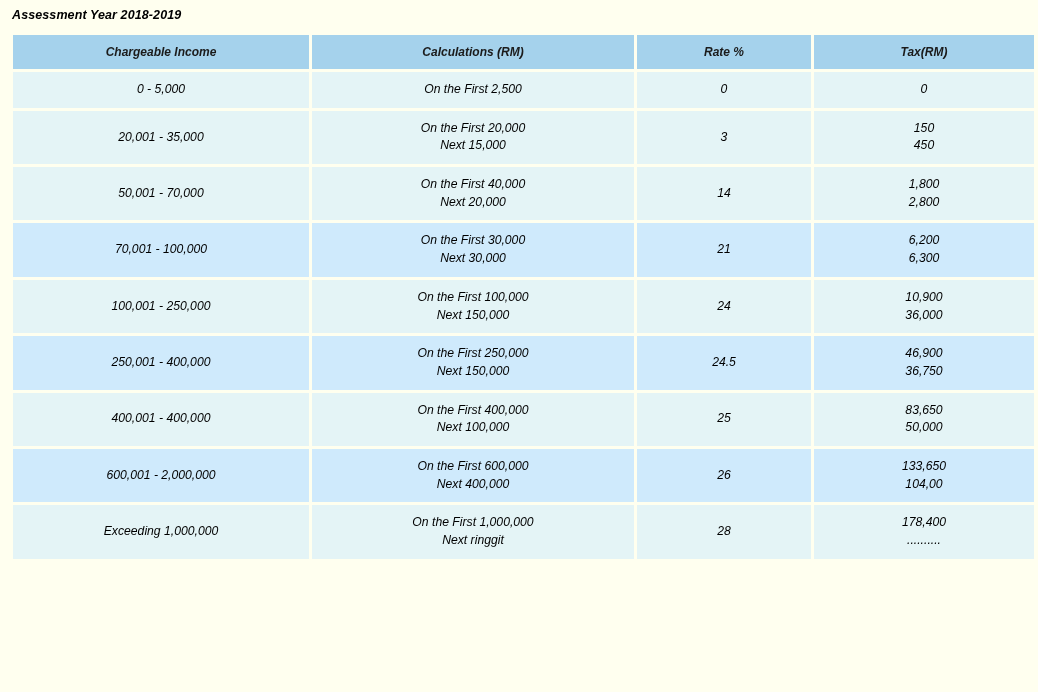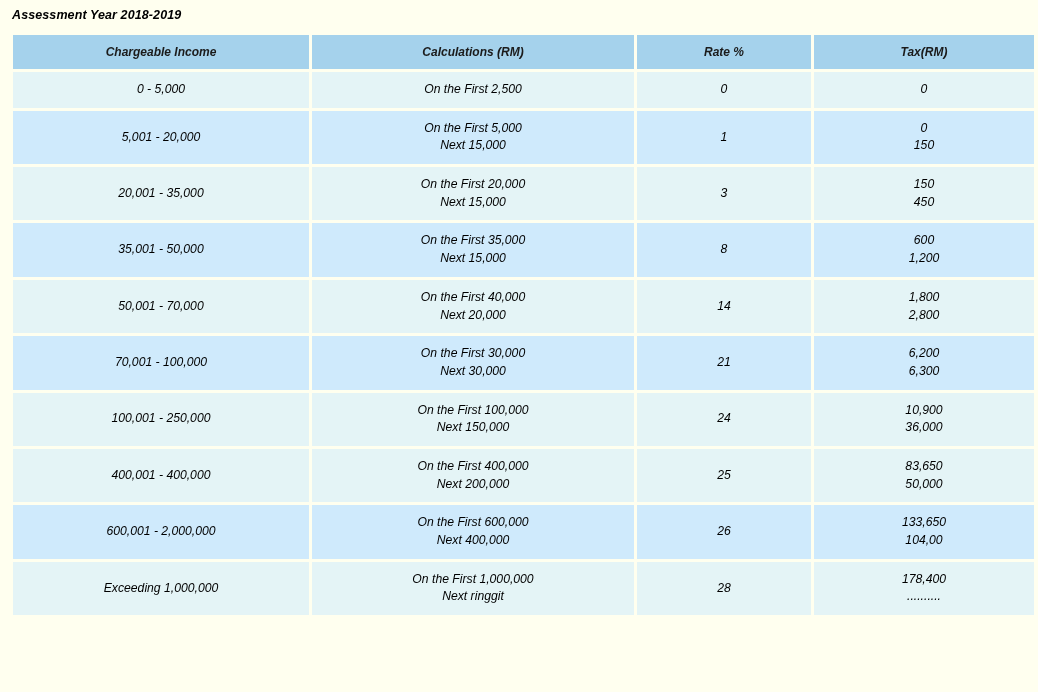--- a/index.html
+++ b/index.html
@@ -89,58 +89,34 @@
         <td>0 - 5,000</td>
         <td>
           <span class="cell-line">On the First 2,500</span>
         </td>
         <td>0</td>
         <td>
           <span class="cell-line">0</span>
         </td>
       </tr>
 
-      <tr class="row-odd">
-        <td>5,001 - 20,000</td>
-        <td>
-          <span class="cell-line">On the First 5,000</span>
-          <span class="cell-line">Next 15,000</span>
-        </td>
-        <td>1</td>
-        <td>
-          <span class="cell-line">0</span>
-          <span class="cell-line">150</span>
-        </td>
-      </tr>
 
       <tr class="row-even">
         <td>20,001 - 35,000</td>
         <td>
           <span class="cell-line">On the First 20,000</span>
           <span class="cell-line">Next 15,000</span>
         </td>
         <td>3</td>
         <td>
           <span class="cell-line">150</span>
           <span class="cell-line">450</span>
         </td>
       </tr>
 
-      <tr class="row-odd">
-        <td>35,001 - 50,000</td>
-        <td>
-          <span class="cell-line">On the First 35,000</span>
-          <span class="cell-line">Next 15,000</span>
-        </td>
-        <td>8</td>
-        <td>
-          <span class="cell-line">600</span>
-          <span class="cell-line">1,200</span>
-        </td>
-      </tr>
 
       <tr class="row-even">
         <td>50,001 - 70,000</td>
         <td>
           <span class="cell-line">On the First 40,000</span>
           <span class="cell-line">Next 20,000</span>
         </td>
         <td>14</td>
         <td>
           <span class="cell-line">1,800</span>
@@ -167,26 +143,38 @@
           <span class="cell-line">On the First 100,000</span>
           <span class="cell-line">Next 150,000</span>
         </td>
         <td>24</td>
         <td>
           <span class="cell-line">10,900</span>
           <span class="cell-line">36,000</span>
         </td>
       </tr>
 
+      <tr class="row-odd">
+        <td>250,001 - 400,000</td>
+        <td>
+          <span class="cell-line">On the First 250,000</span>
+          <span class="cell-line">Next 150,000</span>
+        </td>
+        <td>24.5</td>
+        <td>
+          <span class="cell-line">46,900</span>
+          <span class="cell-line">36,750</span>
+        </td>
+      </tr>
 
       <tr class="row-even">
         <td>400,001 - 400,000</td>
         <td>
           <span class="cell-line">On the First 400,000</span>
-          <span class="cell-line">Next 200,000</span>
+          <span class="cell-line">Next 100,000</span>
         </td>
         <td>25</td>
         <td>
           <span class="cell-line">83,650</span>
           <span class="cell-line">50,000</span>
         </td>
       </tr>
 
       <tr class="row-odd">
         <td>600,001 - 2,000,000</td>

